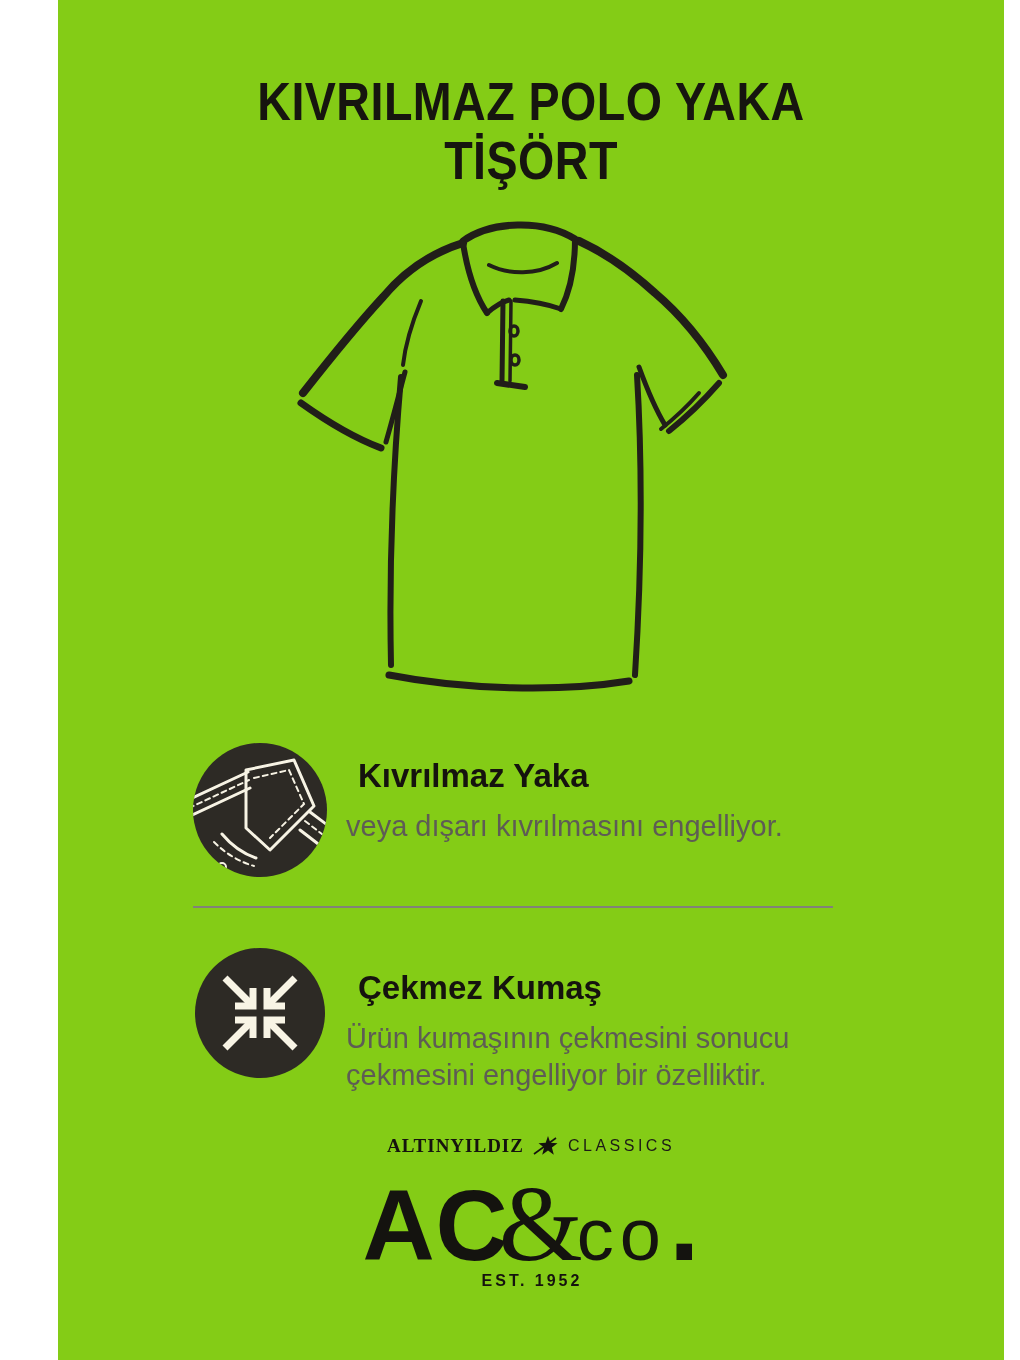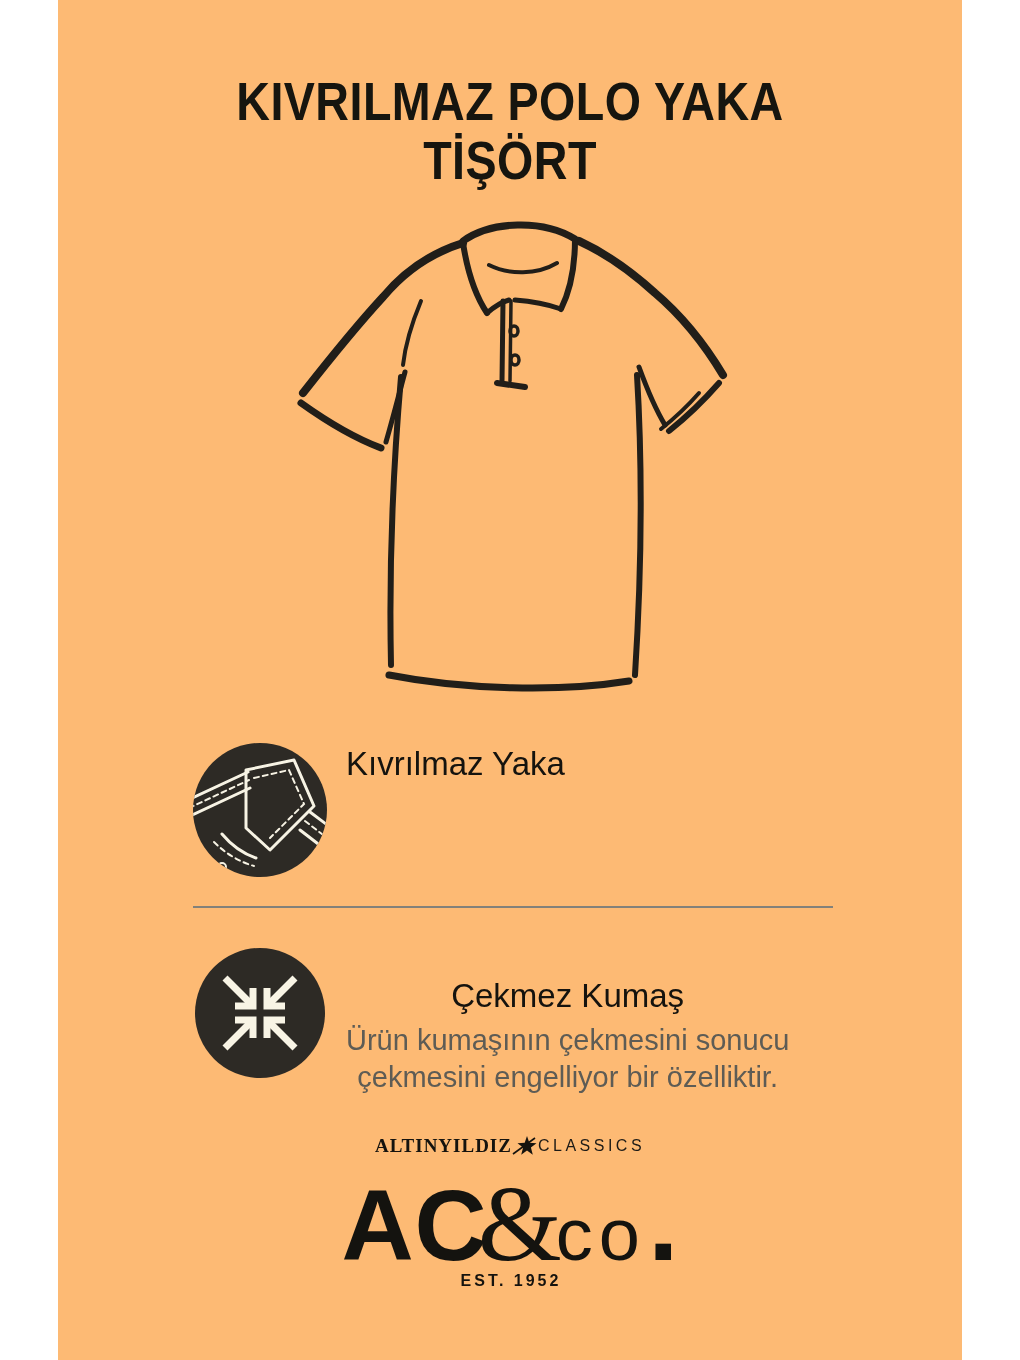--- a/index.html
+++ b/index.html
@@ -6,62 +6,63 @@
   body{
     width:1020px;height:1360px;
     background:#ffffff;
     position:relative;
     overflow:hidden;
     font-family:"Liberation Sans", sans-serif;
   }
   .canvas{
     position:absolute;left:58px;top:0;
     width:904px;height:1360px;
-    background:#fdba74;
+    background:#84cc16;
+    padding-left:42px;
   }
   .title{
     position:absolute;top:72px;left:0;width:100%;
     text-align:center;
     font-weight:900;
     font-size:53px;line-height:59px;
     letter-spacing:0.5px;
     color:#16150f;
     transform:scaleX(0.88);
   }
   .title span{display:block;}
   .shirt-wrap{
     position:absolute;left:227px;top:213px;width:452px;height:500px;
   }
   .feature-icon{position:absolute;}
   .feature-text{position:absolute;left:288px;}
   .feature-text h3{
-    margin:0;
+    margin:12px;
     font-size:33px;line-height:40px;
-    font-weight:400;
+    font-weight:700;
     color:#15130e;
   }
   .feature-text p{
     margin:6px 0 0 0;
     font-size:29px;line-height:37px;
     font-weight:400;
     color:#5e5c55;
   }
   .feature-text p span{display:block;}
   #f1-icon{left:134px;top:742px;width:136px;height:136px;}
   #f1-text{top:744px;}
   #f2-icon{left:137px;top:948px;width:130px;height:130px;}
-  #f2-text{top:976px;text-align:center;}
+  #f2-text{top:956px;}
   .divider{
     position:absolute;left:135px;top:906px;
     width:640px;height:2px;
     background:#82817a;
   }
   .brand-tagline{
     position:absolute;top:1134px;left:0;width:100%;
-    display:flex;justify-content:center;align-items:center;
+    display:flex;justify-content:center;align-items:center;gap:9px;
   }
   .brand-serif{
     font-family:"Liberation Serif", serif;
     font-weight:700;font-size:19px;letter-spacing:1px;color:#15130e;
   }
   .brand-sans{
     font-size:16px;letter-spacing:3.5px;font-weight:400;color:#1c1a16;
   }
   .logo-row{
     position:absolute;top:1167px;left:0;width:100%;
@@ -161,20 +162,21 @@
 
         <path d="M30,92 C40,104 52,112 64,116" stroke-width="3"></path>
         <path d="M22,100 C34,112 48,120 62,124" stroke-width="2" stroke-dasharray="5 4"></path>
         <circle cx="30" cy="125" r="4" stroke-width="2"></circle>
       </g>
     </svg>
   </div>
   <div class="feature-text" id="f1-text">
     <h3>Kıvrılmaz Yaka</h3>
     <p>
+      <span>veya dışarı kıvrılmasını engelliyor.</span>
     </p>
   </div>
 
   <div class="divider"></div>
 
   <div class="feature-icon" id="f2-icon">
     <svg width="130" height="130" viewBox="0 0 130 130" xmlns="http://www.w3.org/2000/svg">
       <circle cx="65" cy="65" r="65" fill="#2d2a25"></circle>
       <g stroke="#f8f4e5" stroke-width="7" fill="none">
 

